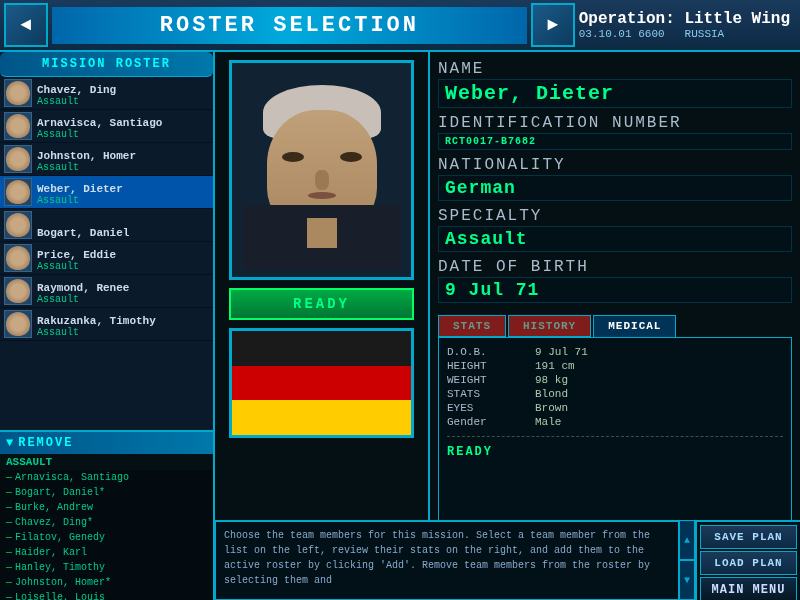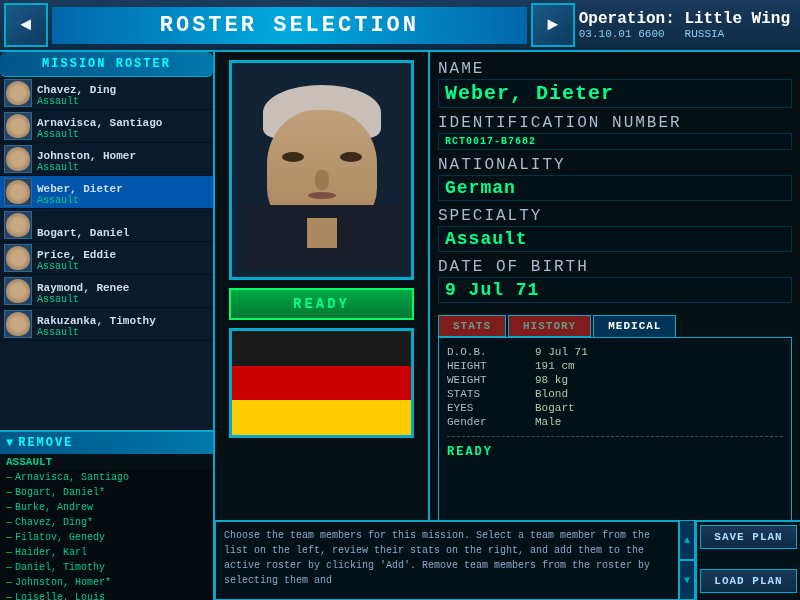--- a/index.html
+++ b/index.html
@@ -421,21 +421,21 @@
       cursor: pointer;
     }
 
     .right-buttons {
       display: flex;
       flex-direction: column;
       width: 105px;
       background: #021018;
       border-left: 2px solid #00aacc;
       border-top: 2px solid #00aacc;
-      gap: 20px;
+      gap: 2px;
       padding: 3px;
     }
 
     .menu-btn {
       background: linear-gradient(180deg, #1a3a5a, #0d2a44);
       border: 1px solid #00aacc;
       color: #aaddff;
       font-size: 11px;
       font-weight: bold;
       letter-spacing: 1px;
@@ -578,21 +578,21 @@
             <div class="remove-item">
       <span class="remove-dash">—</span>
       <span class="remove-name">Filatov, Genedy</span>
     </div>
             <div class="remove-item">
       <span class="remove-dash">—</span>
       <span class="remove-name">Haider, Karl</span>
     </div>
             <div class="remove-item">
       <span class="remove-dash">—</span>
-      <span class="remove-name">Daniel, Timothy</span>
+      <span class="remove-name">Hanley, Timothy</span>
     </div>
             <div class="remove-item">
       <span class="remove-dash">—</span>
       <span class="remove-name">Johnston, Homer*</span>
     </div>
             <div class="remove-item">
       <span class="remove-dash">—</span>
       <span class="remove-name">Loiselle, Louis</span>
     </div>
           </div>
@@ -667,21 +667,21 @@
         <div class="stat-row">
           <span class="stat-key">WEIGHT</span>
           <span class="stat-val">98 kg</span>
         </div>
         <div class="stat-row">
           <span class="stat-key">STATS</span>
           <span class="stat-val">Blond</span>
         </div>
         <div class="stat-row">
           <span class="stat-key">EYES</span>
-          <span class="stat-val">Bogart</span>
+          <span class="stat-val">Brown</span>
         </div>
         <div class="stat-row">
           <span class="stat-key">Gender</span>
           <span class="stat-val">Male</span>
         </div>
         <div class="divider-line"></div>
         <div class="ready-status">READY</div>
       </div>
     </div>
 

